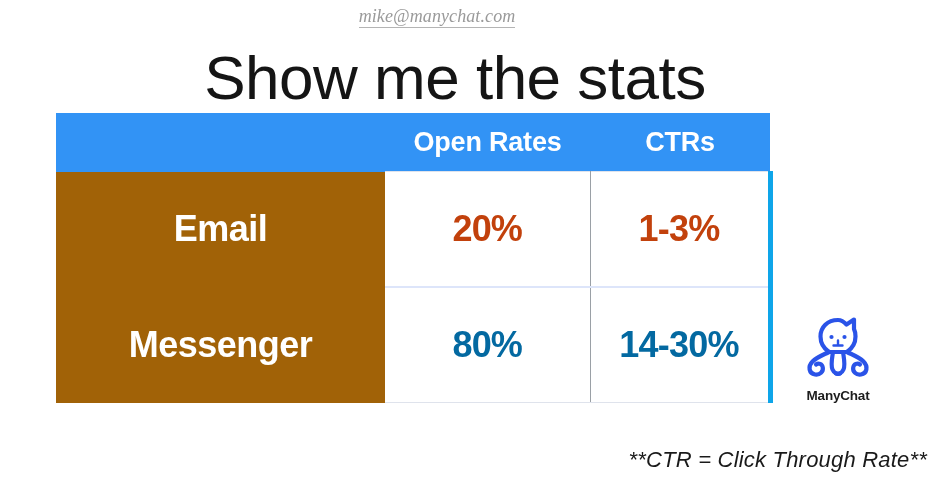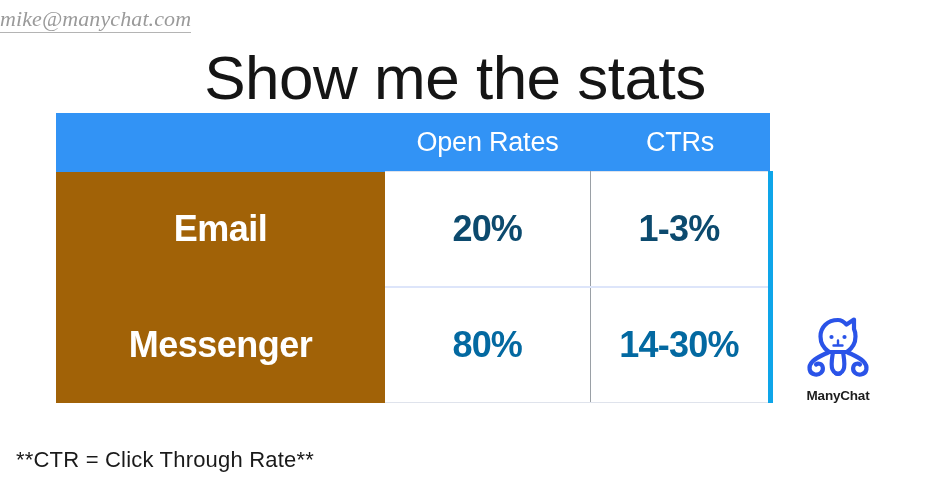--- a/index.html
+++ b/index.html
@@ -15,24 +15,24 @@
     font-family: "Liberation Sans", sans-serif;
     -webkit-font-smoothing: antialiased;
   }
 
   
   #email-handle {
     position: absolute;
     top: 6px;
     left: 0;
     width: 874px;
-    text-align: left;
+    text-align: center;
     font-family: "Liberation Serif", serif;
     font-style: italic;
-    font-size: 22px;
+    font-size: 18px;
     color: #9a9a9a;
     letter-spacing: 0.1px;
   }
   #email-handle span.txt {
     border-bottom: 1px solid #b4b4b4;
     padding-bottom: 1px;
   }
 
   
   #page-title {
@@ -67,21 +67,21 @@
   .col-label { width: 329px; }
   .col-open  { width: 205px; }
   .col-ctr   { width: 180px; }
 
   
   .thead-row th {
     height: 58px;
     background: #3293f5;
     color: #ffffff;
     font-size: 27px;
-    font-weight: normal;
+    font-weight: bold;
     text-align: center;
     vertical-align: middle;
     letter-spacing: -0.2px;
   }
   .thead-row th.label-head {
     background: #3293f5;
   }
 
   
   .body-row td {
@@ -95,21 +95,21 @@
     color: #ffffff;
     font-size: 36px;
     font-weight: bold;
     letter-spacing: -0.5px;
   }
   .body-row td.cell-value {
     font-size: 36px;
     font-weight: bold;
     letter-spacing: -0.8px;
   }
-  .val-dark { color: #0c4a6e; }
+  .val-dark { color: #c2410c; }
   .val-blue { color: #0369a1; }
 
   
   .body-row td.cell-open {
     border-right: 1px solid #9aa0a6;
   }
   .body-row td.cell-ctr {
     border-right: 5px solid #0ea5e9;
   }
   #stats-table tr.row-second td.cell-open,
@@ -143,23 +143,24 @@
     font-size: 13.5px;
     font-weight: bold;
     color: #1d1d1d;
     letter-spacing: -0.2px;
   }
 
   
   #footnote {
     position: absolute;
     top: 447px;
-    left: 16px;
+    left: 7px;
     width: 920px;
-    text-align: left;
+    text-align: right;
+    font-style: italic;
     font-size: 22px;
     color: #1a1a1a;
     letter-spacing: 0.2px;
   }
 </style>
 </head>
 <body>
 
 <div id="email-handle"><span class="txt">mike@manychat.com</span></div>
 

